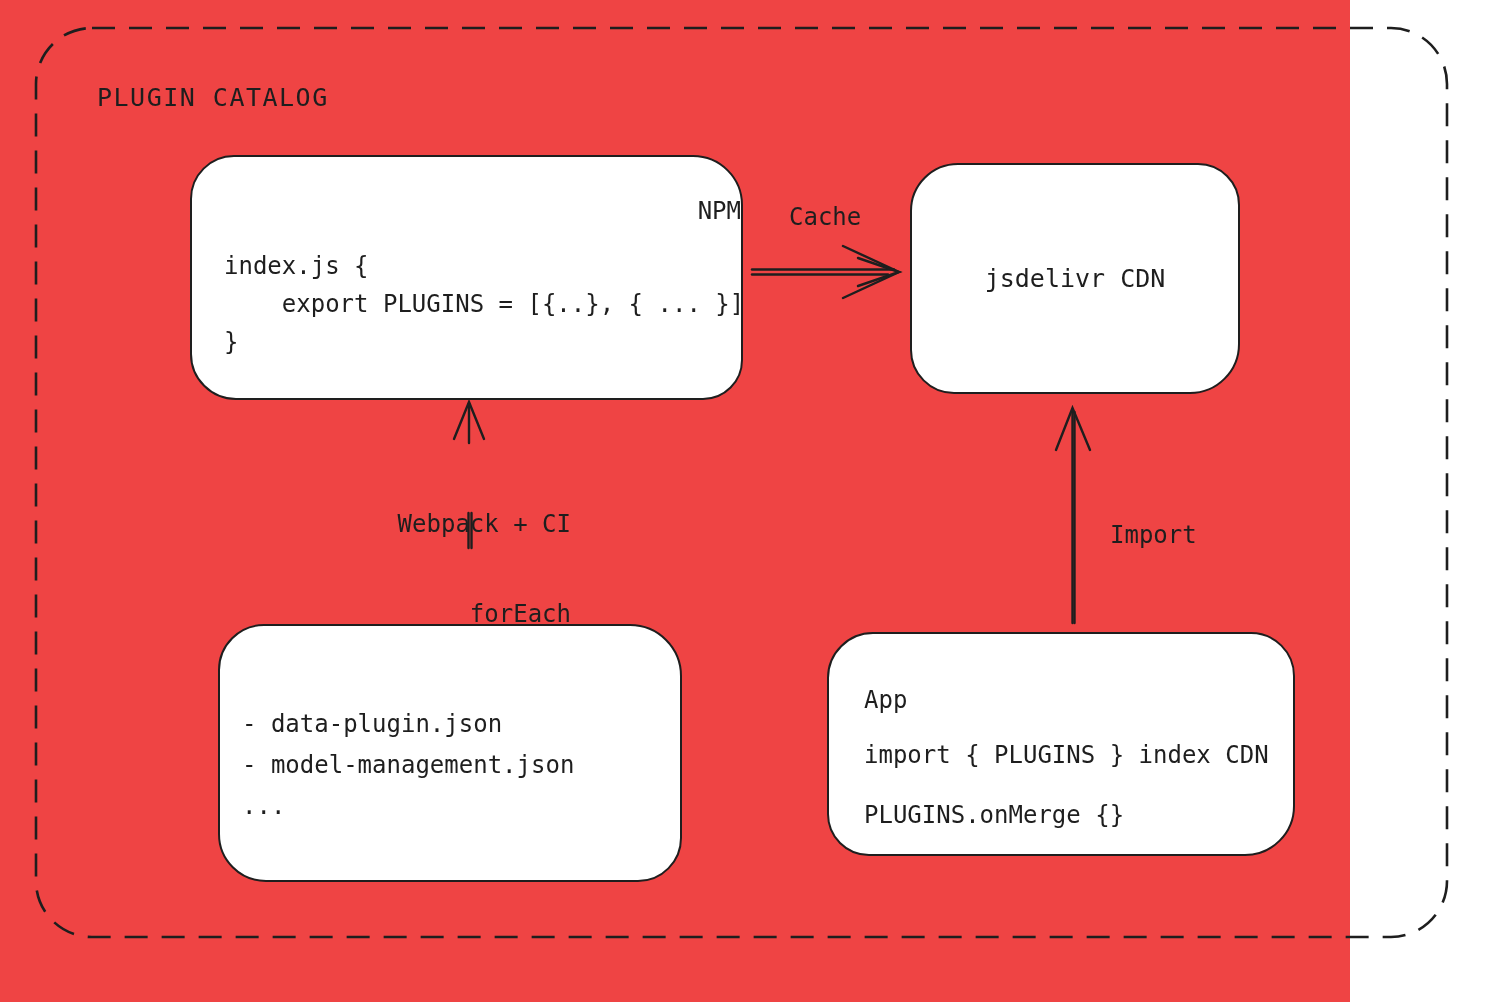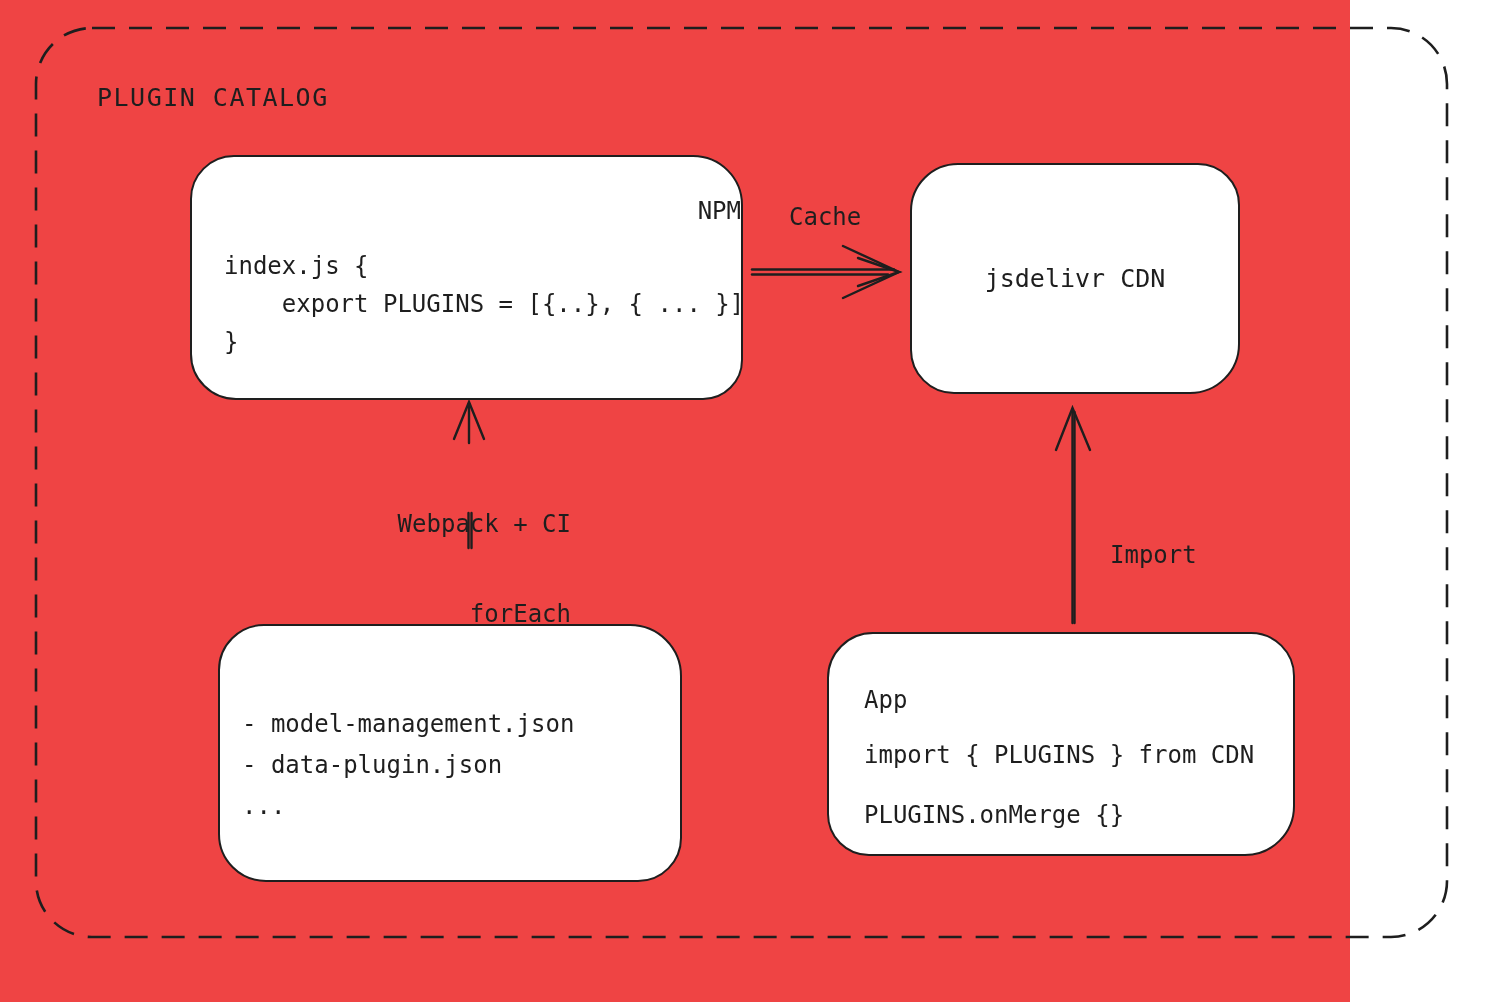--- a/index.html
+++ b/index.html
@@ -137,26 +137,26 @@
     <span>jsdelivr CDN</span>
   </div>
 
   <div class="label edge-label-build">
     <div>Webpack + CI</div>
     <div>forEach</div>
   </div>
 
 
   <div class="node node-repo">
+    <div class="code-line">- data-plugin.json</div>
     <div class="code-line">- model-management.json</div>
-    <div class="code-line">- data-plugin.json</div>
     <div class="code-line">...</div>
   </div>
 
-  <div class="label" style="left:1110px; top:520px;margin-top:20px;">Import</div>
+  <div class="label" style="left:1110px; top:520px;">Import</div>
 
   <div class="node node-app">
     <div class="node-title">App</div>
-    <div class="code-line">import { PLUGINS } from CDN</div>
+    <div class="code-line">import { PLUGINS } index CDN</div>
     <div class="code-line">PLUGINS.onMerge {}</div>
   </div>
 
 </div>
 
 </body></html>

